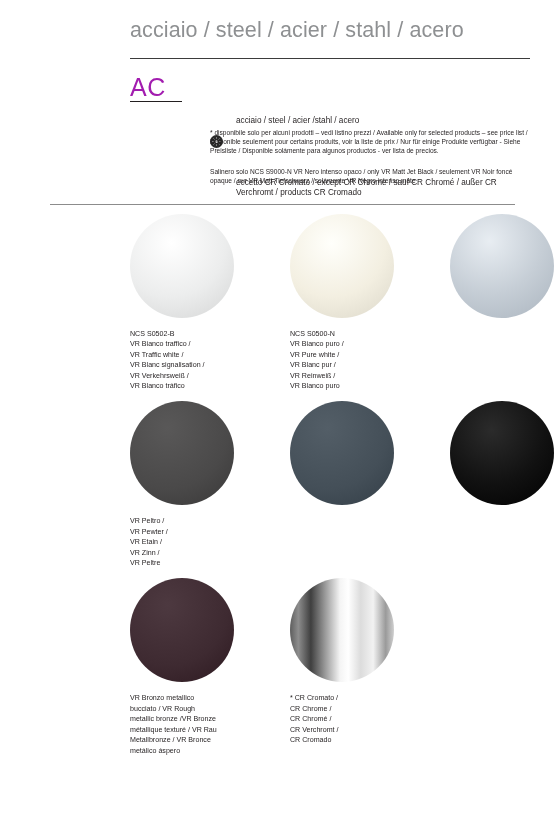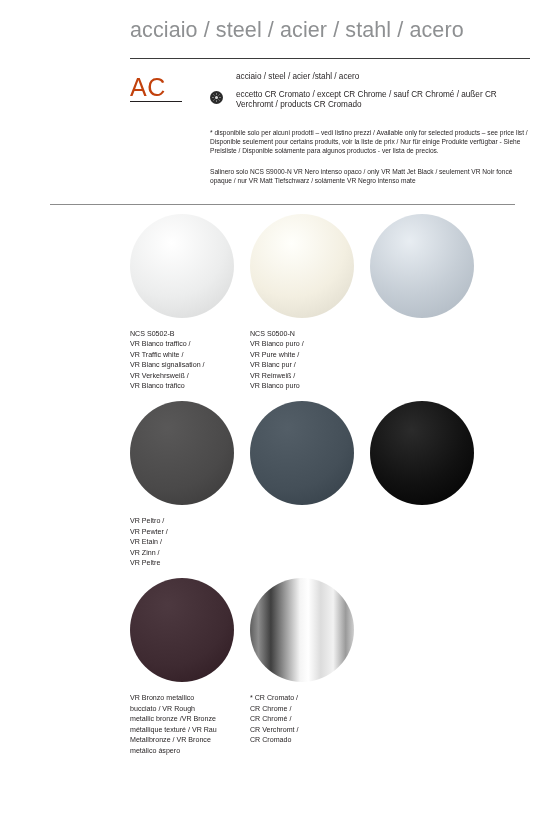--- a/index.html
+++ b/index.html
@@ -61,21 +61,21 @@
   .logo-mark {
     position: absolute;
     left: 0;
     top: 2px;
     width: 56px;
   }
   .logo-text {
     font-size: 25px;
     line-height: 26px;
     letter-spacing: 0.5px;
-    color: #c2410c;
+    color: #a21caf;
     font-weight: 400;
   }
   .logo-underline {
     height: 1.2px;
     background: #231f20;
     width: 52px;
     margin-top: 1px;
   }
 
   .legend-rows {
@@ -93,20 +93,21 @@
     width: 26px;
     flex: 0 0 26px;
     display: flex;
     align-items: flex-start;
     padding-top: 1px;
   }
   .legend-row .legend-text {
     font-size: 8.2px;
     line-height: 10.5px;
     color: #231f20;
+    margin-top: 44px;
   }
   .legend-row.no-bullet .legend-text {
     padding-top: 0;
   }
 
   .dot-icon {
     width: 13px;
     height: 13px;
     border-radius: 50%;
     background: #2a2a2a;
@@ -145,20 +146,21 @@
   
   .grid {
     position: absolute;
     left: 130px;
     top: 214px;
     width: 420px;
   }
   .grid-row {
     display: flex;
     margin-bottom: 10px;
+    gap: 40px;
   }
   .cell {
     width: 120px;
     margin-right: 0px;
     flex: 0 0 120px;
   }
   .swatch {
     width: 104px;
     height: 104px;
     border-radius: 50%;

